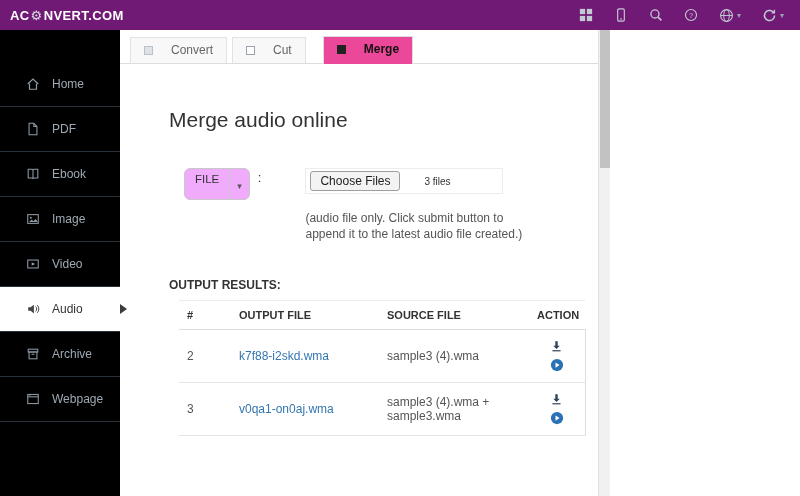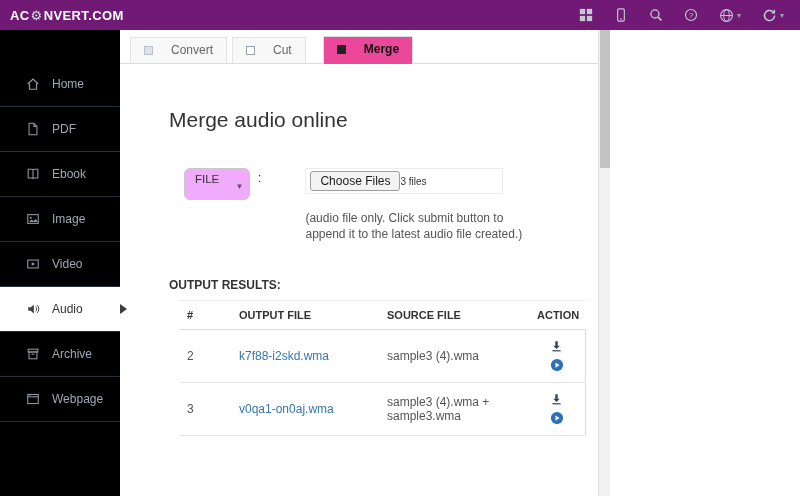--- a/index.html
+++ b/index.html
@@ -53,21 +53,21 @@
   .inner { padding-left:49px; }
   .page-title { margin-top:44px; font-size:21px; font-weight:normal; color:#333; }
 
   .form-row { margin-top:36px; margin-left:15px; display:flex; align-items:flex-start; }
   .select-btn { display:inline-flex; align-items:stretch; background:#f0abfc;
                 border:1px solid #c8c8c8; border-radius:6px; cursor:pointer; height:32px; }
   .sel-label { padding:4px 10px 0; font-size:11.5px; color:#333; }
   .sel-caret { padding:3px 7px 0; border-left:1px solid #c8c8c8; font-size:9px;
                color:#555; display:flex; align-items:center; }
   .colon { margin:2px 44px 0 8px; font-size:13px; color:#333; }
-  .file-box { display:flex; align-items:center; gap:0; width:198px;
+  .file-box { display:flex; align-items:center; gap:24px; width:198px;
               border:1px solid #ececec; padding:2px 4px; }
   .choose-btn { font-family:"Liberation Sans", sans-serif; font-size:12px; color:#222;
                 background:#f3f3f3; border:1px solid #9e9e9e; border-radius:3px;
                 padding:2px 9px; cursor:pointer; }
   .files-count { font-size:10px; color:#333; }
   .note { margin-top:16px; width:218px; font-size:12px; color:#555; line-height:1.34; }
 
   .submit-row { margin:36px 0 0 333px; }
   .submit-btn { font-family:"Liberation Sans", sans-serif; background:#44bbdc; color:#fff;
                 border:none; border-radius:3px; font-size:12.5px; padding:6px 18px;

